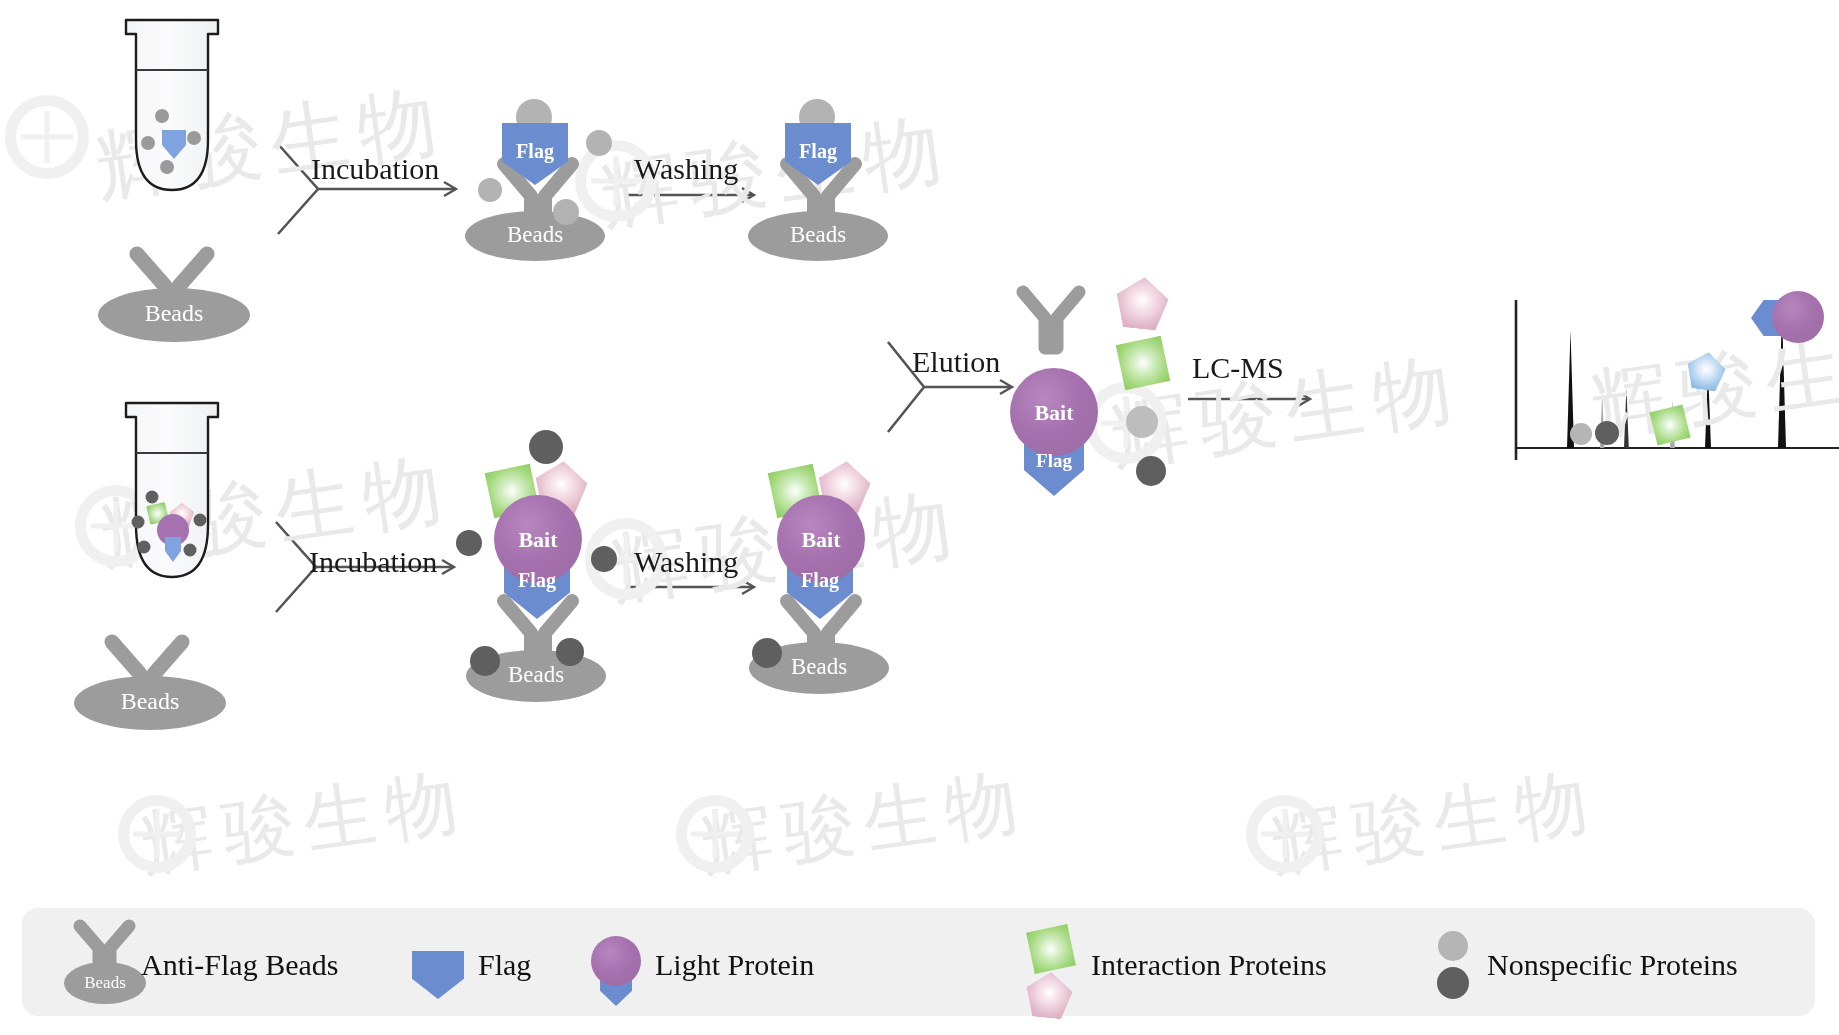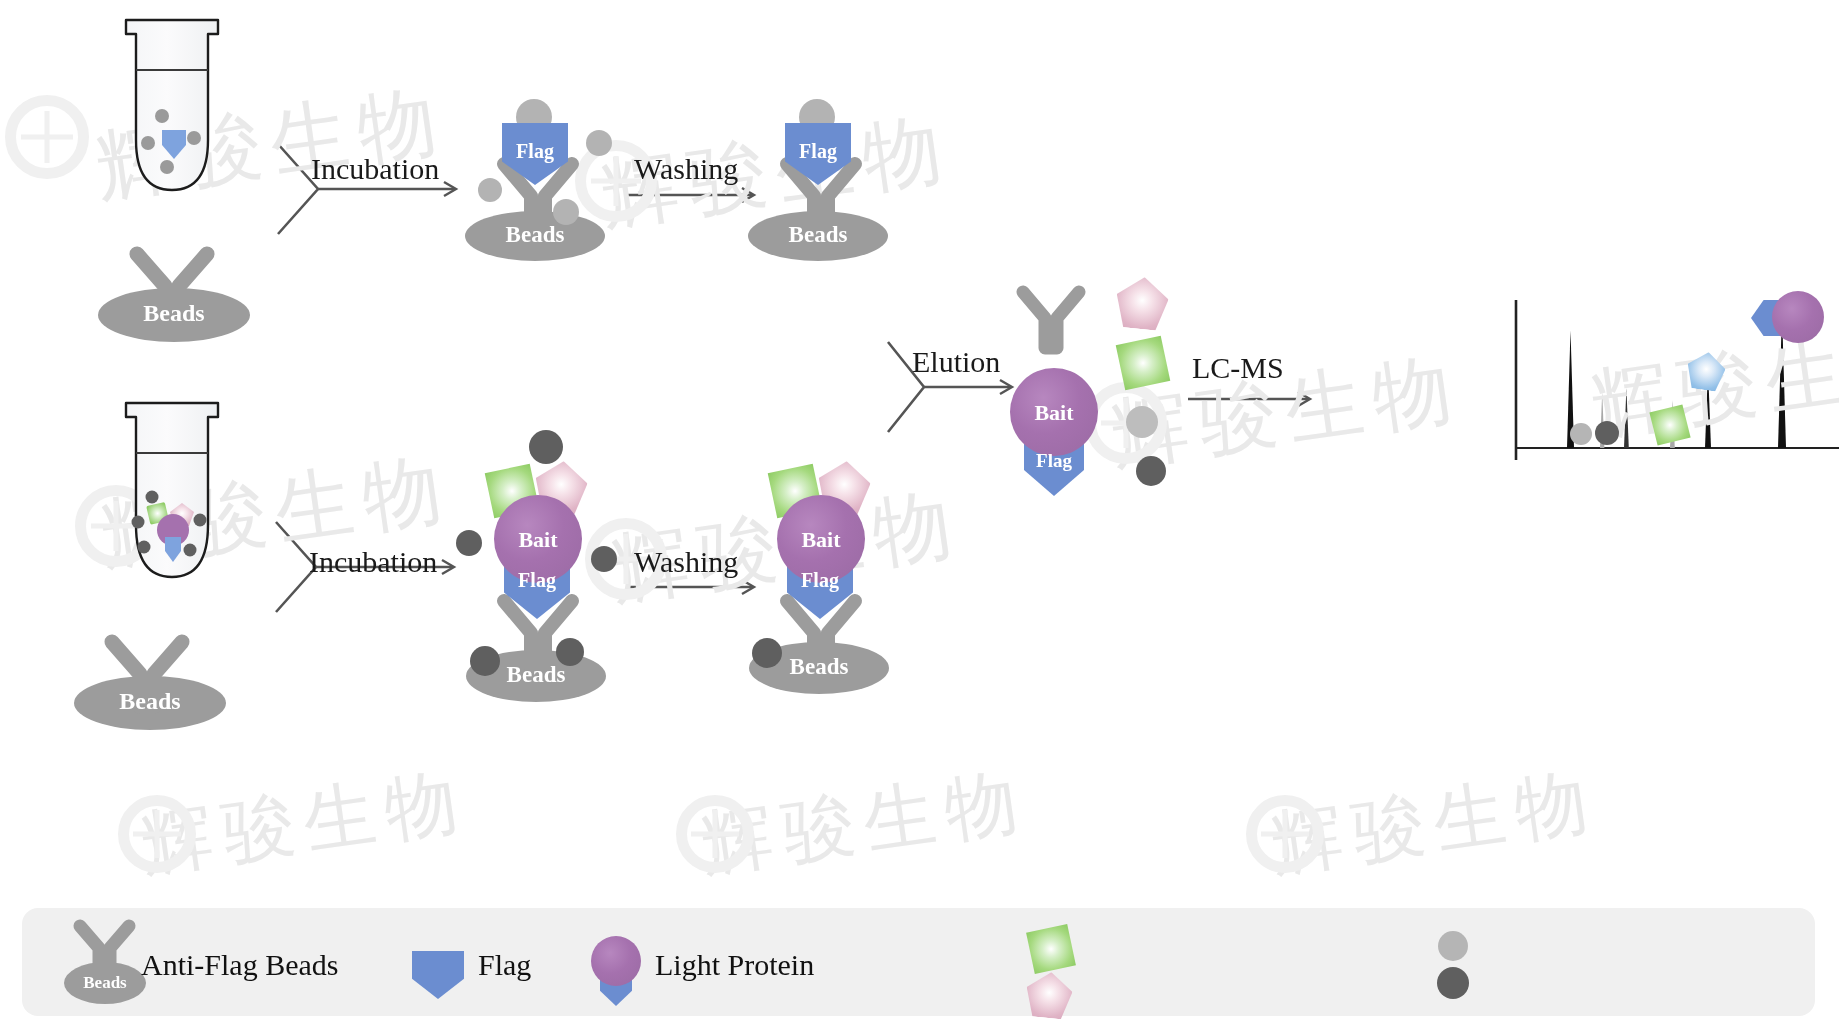--- a/index.html
+++ b/index.html
@@ -58,21 +58,21 @@
   
   .beads-ellipse{
     position:absolute;
     background:#9c9c9c;
     border-radius:50%;
     z-index:4;
   }
   .beads-text{
     position:absolute;
     color:#ffffff;
-    font-weight:bold;
+    font-weight:normal;
     font-family:"Liberation Serif", serif;
     text-align:center;
     z-index:6;
     pointer-events:none;
   }
   .antibody{position:absolute;z-index:5;}
 
   .flag{
     position:absolute;
     background:#6b8dd0;
@@ -427,17 +427,19 @@
 
   <div class="flag" style="left:412px;top:951px;width:52px;height:48px;clip-path:polygon(0% 0%,100% 0%,100% 58%,50% 100%,0% 58%);"></div>
   <div class="legend-text" style="left:478px;top:948px;">Flag</div>
 
   <div class="flag" style="left:600px;top:966px;width:32px;height:40px;clip-path:polygon(0% 0%,100% 0%,100% 62%,50% 100%,0% 62%);"></div>
   <div class="bait" style="left:591px;top:936px;width:50px;height:50px;"></div>
   <div class="legend-text" style="left:655px;top:948px;">Light Protein</div>
 
   <div class="isq" style="left:1030px;top:928px;width:42px;height:42px;transform:rotate(-12deg);"></div>
   <div class="ipent" style="left:1026px;top:972px;width:46px;height:46px;transform:rotate(6deg);"></div>
+  <div class="legend-text" style="left:1091px;top:948px;">Interaction Proteins</div>
 
   <div class="dot" style="left:1438px;top:931px;width:30px;height:30px;background:#b5b5b5;"></div>
   <div class="dot" style="left:1437px;top:967px;width:32px;height:32px;background:#5f5f5f;"></div>
+  <div class="legend-text" style="left:1487px;top:948px;">Nonspecific Proteins</div>
 
 </div>
 
 </body></html>

